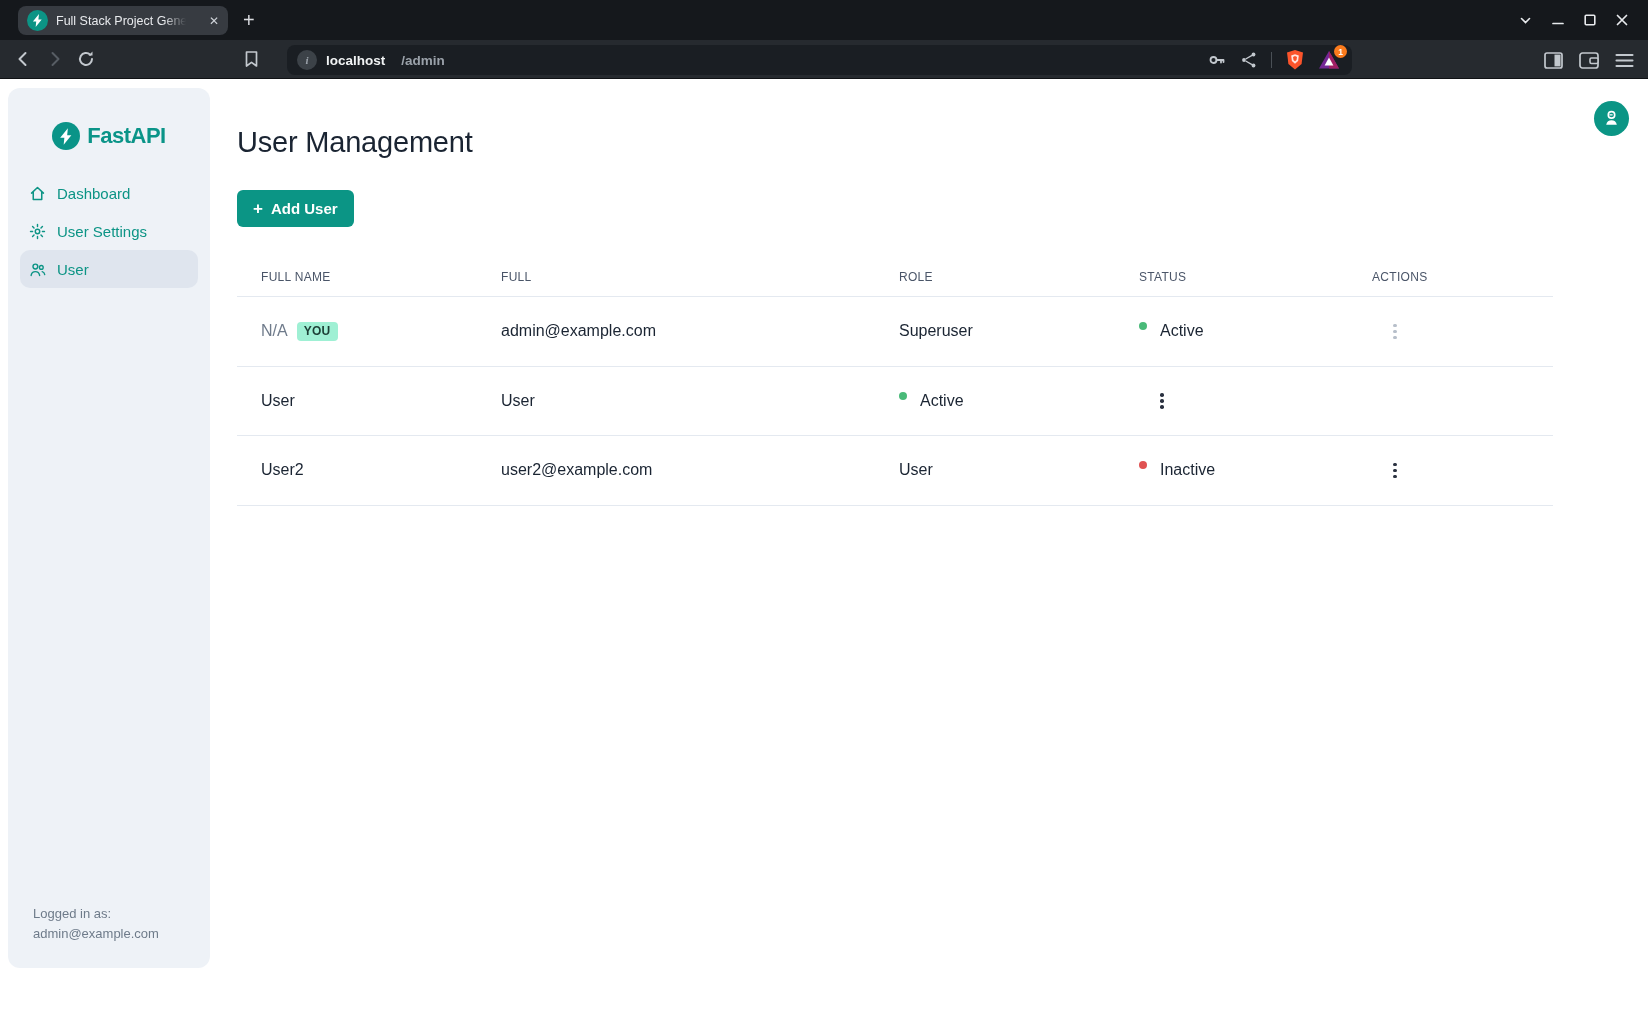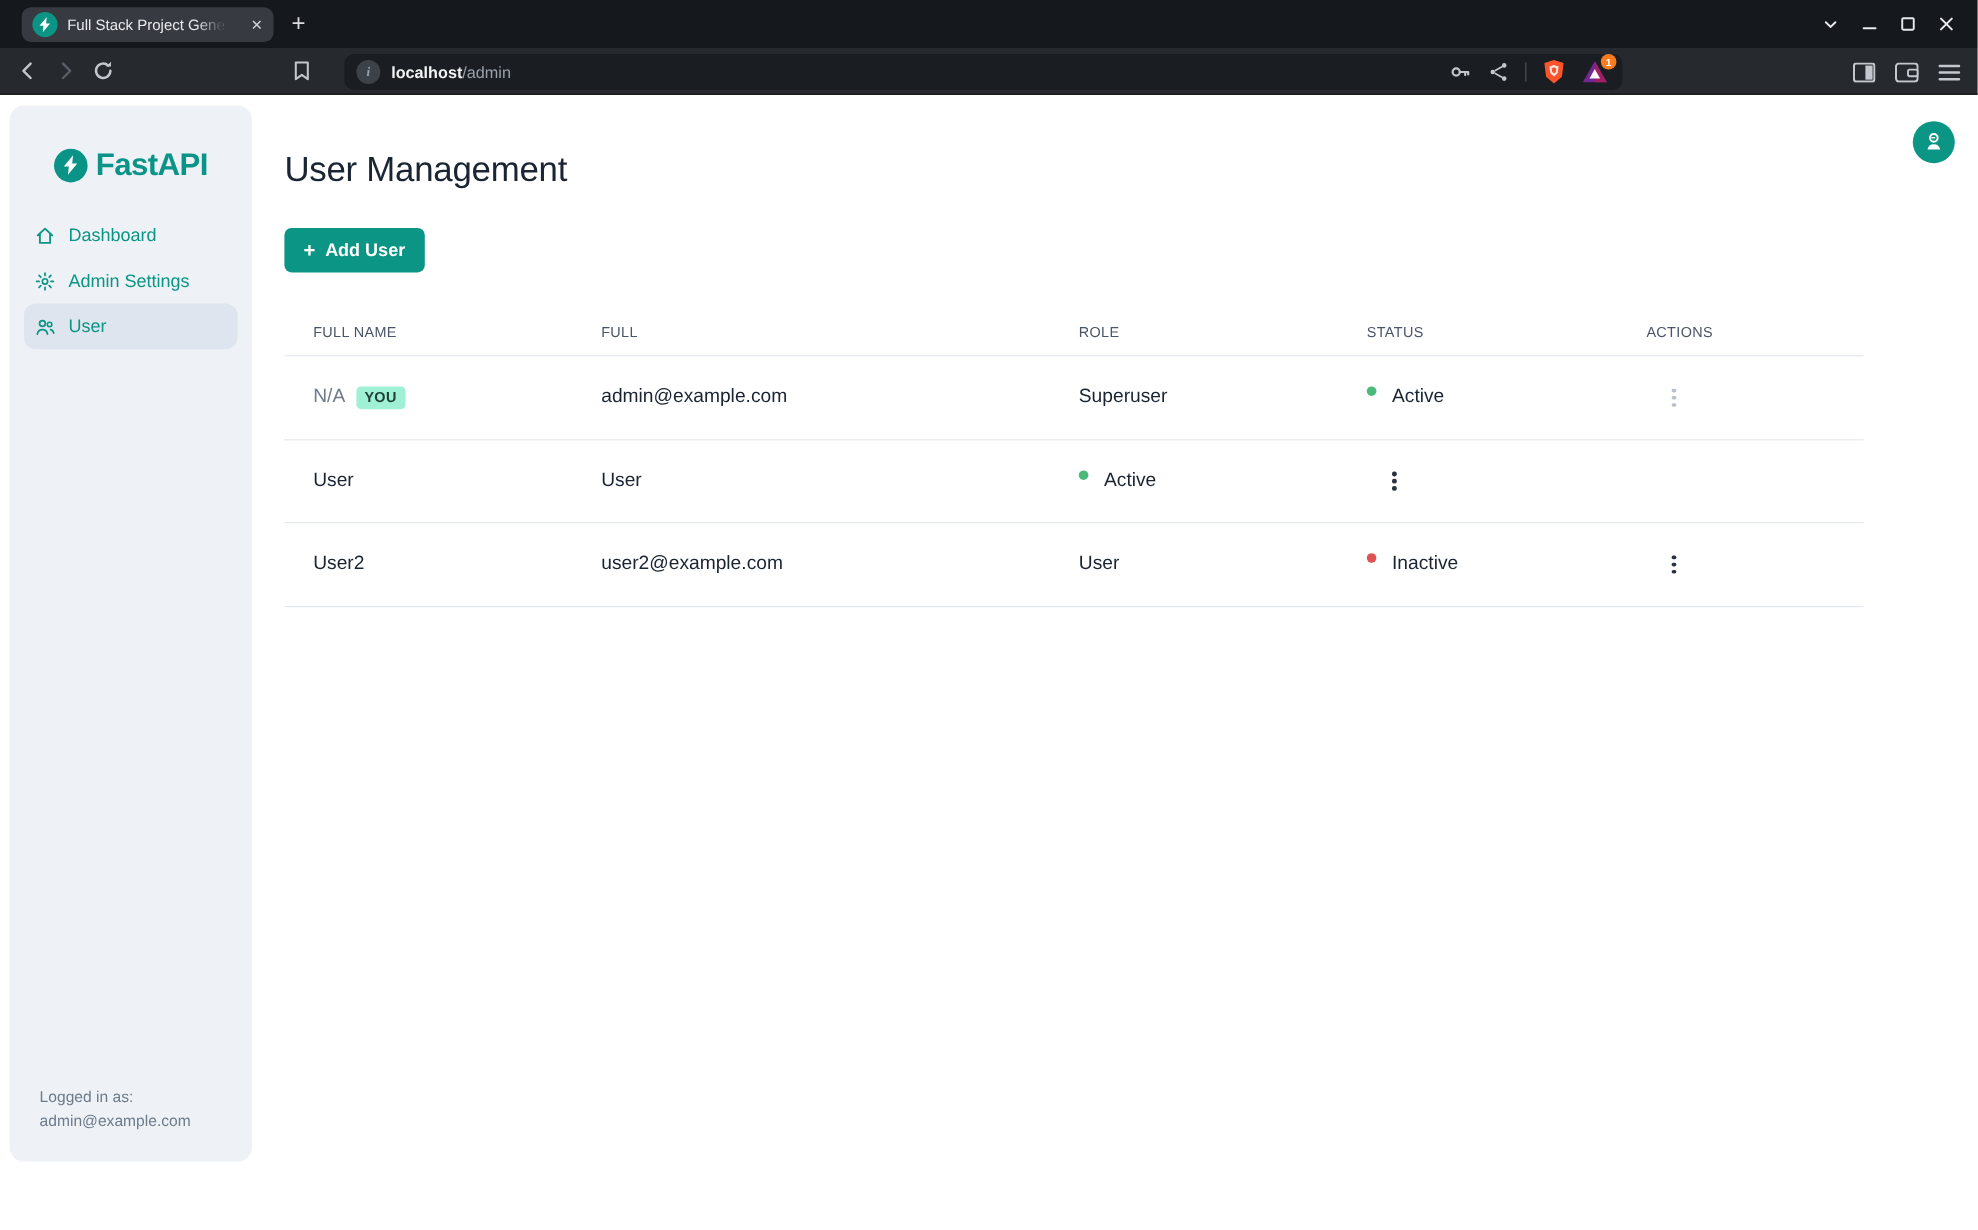--- a/index.html
+++ b/index.html
@@ -16,34 +16,34 @@
   .tab-close { margin-left:auto; color:#cfd3d8; font-size:12px; line-height:1; cursor:pointer; }
   .newtab { position:absolute; left:243px; top:8px; color:#dadce0; font-size:20px; font-weight:400; line-height:24px; }
   .win-controls { position:absolute; right:20px; top:0; height:40px; display:flex; align-items:center; gap:19px; color:#e8eaed; }
   .win-controls .wc { width:13px; height:13px; display:flex; align-items:center; justify-content:center; }
 
   .toolbar { position:absolute; top:40px; left:0; width:100%; height:39px; background:#262a2f; border-bottom:1px solid #101215; }
   .nav-ic { position:absolute; top:9px; }
   .urlbar { position:absolute; left:287px; top:5px; height:30px; width:1065px; background:#1a1e23; border-radius:8px; display:flex; align-items:center; }
   .info-circle { width:20px; height:20px; border-radius:50%; background:#3c4248; color:#9aa1a9; display:flex; align-items:center; justify-content:center; font-size:11px; font-weight:700; margin-left:10px; font-family:"Liberation Serif", serif; font-style:italic; }
   .url-text { margin-left:9px; font-size:13.5px; color:#f1f3f4; font-weight:700; }
-  .url-text .path { color:#9aa1a9; font-weight:400; }
+  .url-text .path { color:#9aa1a9; font-weight:700;padding-left:16px; }
   .pill-right { margin-left:auto; display:flex; align-items:center; gap:13px; padding-right:12px; }
   .vsep { width:1px; height:16px; background:#4a5056; }
   .rewards-wrap { position:relative; }
   .badge-count { position:absolute; top:-5px; right:-7px; min-width:13px; height:13px; border-radius:7px; background:#fb7b1d; color:#fff; font-size:8.5px; font-weight:700; display:flex; align-items:center; justify-content:center; padding:0 3px; }
   .toolbar-right { position:absolute; right:14px; top:5px; height:30px; display:flex; align-items:center; gap:16px; }
 
   
   .content { position:absolute; top:80px; left:0; right:0; bottom:0; background:#fff; }
 
   .sidebar { position:absolute; left:8px; top:8px; width:202px; height:880px; background:#eef2f7; border-radius:12px; }
   .logo-row { display:flex; align-items:center; justify-content:center; gap:7px; margin-top:34px; }
   .logo-mark { width:28px; height:28px; border-radius:50%; background:#0a9488; display:flex; align-items:center; justify-content:center; }
-  .logo-text { color:#0a9488; font-size:26px; font-weight:600; letter-spacing:-0.5px; }
+  .logo-text { color:#0a9488; font-size:22px; font-weight:600; letter-spacing:-0.5px; }
   .nav-list { margin-top:24px; padding:0 12px; }
   .nav-item { height:38px; display:flex; align-items:center; gap:11px; padding:0 9px; border-radius:10px; color:#0c9485; font-size:15px; cursor:pointer; }
   .nav-item.active { background:#dfe5ee; }
   .nav-item .nicon { width:17px; display:flex; justify-content:center; }
   .sidebar-footer { position:absolute; left:25px; bottom:24px; color:#6e7b8a; font-size:13px; line-height:20px;margin-top:36px; }
 
   .page-title { position:absolute; left:237px; top:46px; font-size:29px; font-weight:400; color:#1a2432; letter-spacing:-0.2px; }
   .add-btn { position:absolute; left:237px; top:110px; height:37px; background:#0b9585; border:none; border-radius:6px; color:#fff; font-size:15px; font-weight:700; display:flex; align-items:center; gap:8px; padding:0 16px; cursor:pointer; font-family:inherit; }
   .add-btn .plus { font-size:17px; font-weight:700; line-height:1; margin-top:-1px; }
 
@@ -204,21 +204,21 @@
   </div>
 
 
   <div class="nav-item">
     <span class="nicon">
             <svg width="17" height="17" viewBox="0 0 20 20">
               <circle cx="10" cy="10" r="2.6" stroke="#0c9485" stroke-width="1.7" fill="none"></circle>
               <path d="M10 1.8v2.4M10 15.8v2.4M1.8 10h2.4M15.8 10h2.4M4.2 4.2l1.7 1.7M14.1 14.1l1.7 1.7M15.8 4.2l-1.7 1.7M5.9 14.1l-1.7 1.7" stroke="#0c9485" stroke-width="1.7" stroke-linecap="round"></path>
             </svg>
           </span>
-    <span class="nav-label">Admin Settings</span>
+    <span class="nav-label">User Settings</span>
   </div>
 
   <div class="nav-item active">
     <span class="nicon">
             <svg width="18" height="17" viewBox="0 0 20 20">
               <circle cx="7.5" cy="6.5" r="2.8" stroke="#0c9485" stroke-width="1.7" fill="none"></circle>
               <path d="M2.5 17c.5-3 2.4-4.5 5-4.5s4.5 1.5 5 4.5" stroke="#0c9485" stroke-width="1.7" fill="none" stroke-linecap="round"></path>
               <circle cx="14.5" cy="7.5" r="2.2" stroke="#0c9485" stroke-width="1.6" fill="none"></circle>
               <path d="M15.5 12.6c1.6.4 2.7 1.6 3 3.4" stroke="#0c9485" stroke-width="1.6" fill="none" stroke-linecap="round"></path>
             </svg>

